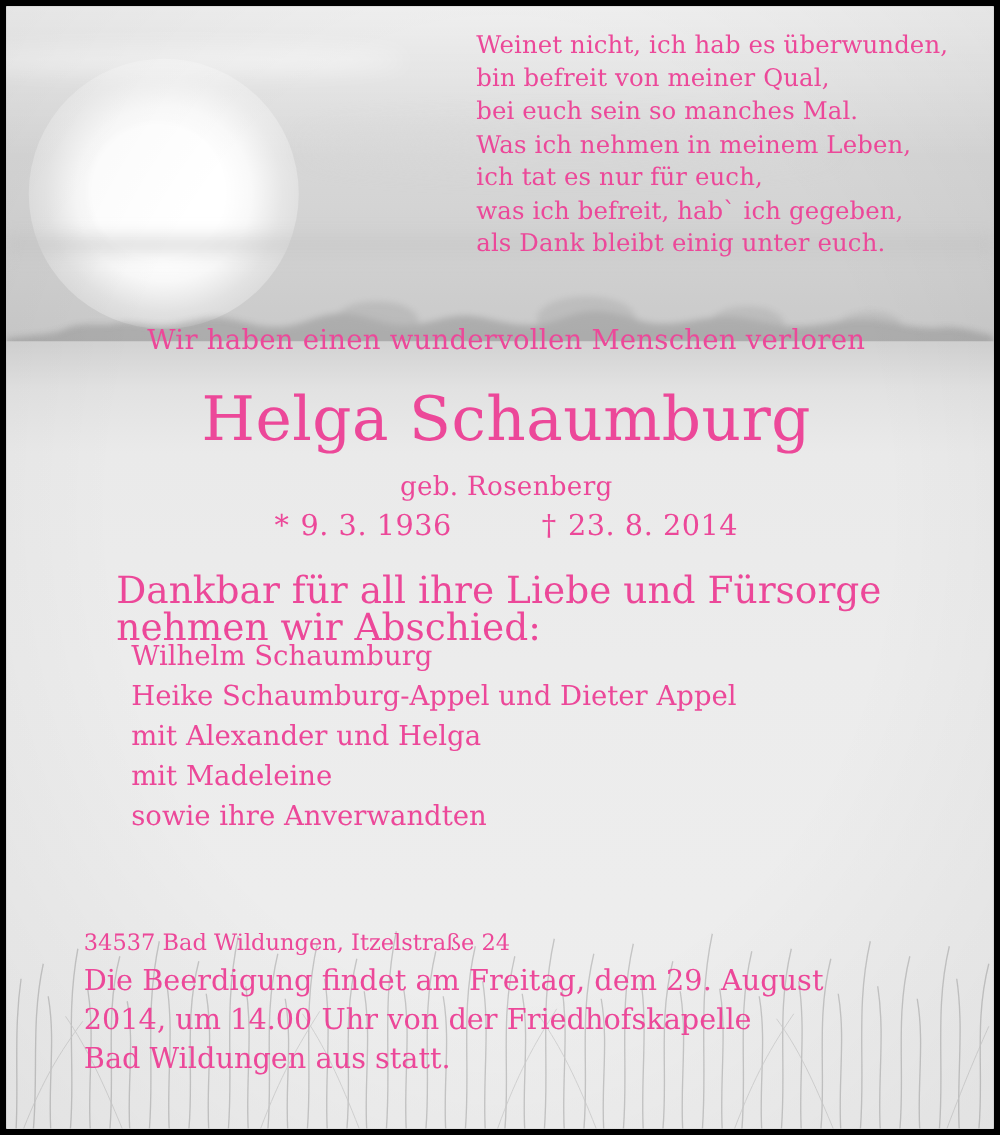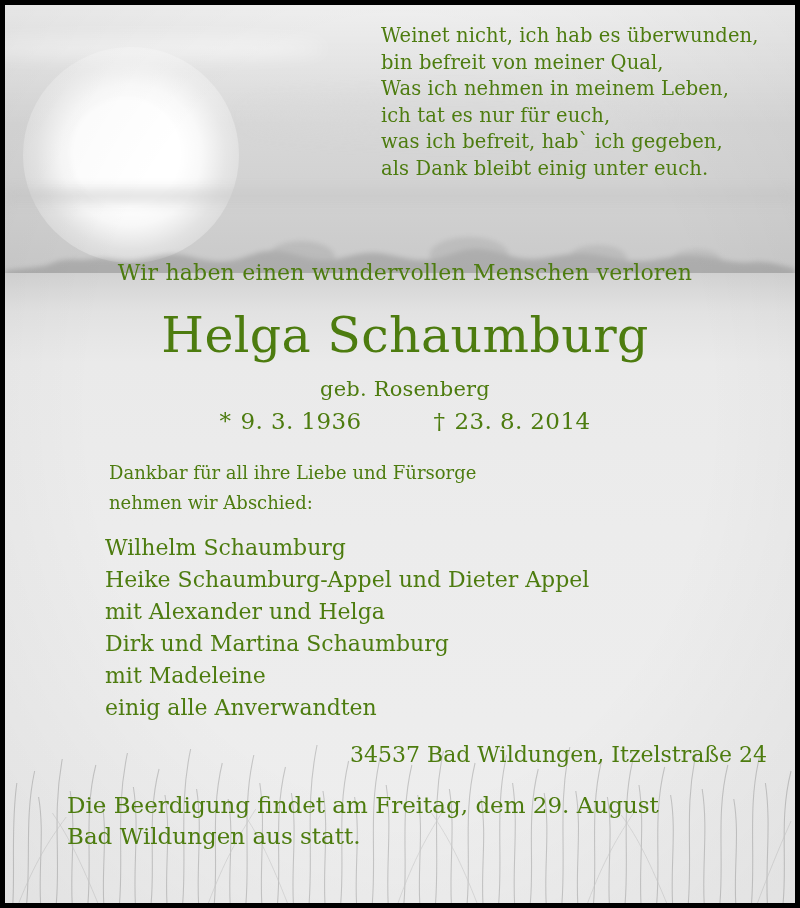--- a/index.html
+++ b/index.html
@@ -138,21 +138,21 @@
     background: radial-gradient(ellipse at 50% 45%, rgba(0,0,0,0) 55%, rgba(0,0,0,0.05) 100%);
   }
 
   
   .content {
     position: absolute;
     left: 0; top: 0; right: 0; bottom: 0;
   }
   .script {
     font-family: "DejaVu Serif", "Liberation Serif", serif;
-    color: #4d7c0f;
+    color: #ec4899;
     font-weight: 500;
   }
 
   .verse {
     position: absolute;
     left: 376px;
     top: 18px;
     width: 400px;
     font-size: 19.5px;
     line-height: 26.5px;
@@ -199,50 +199,49 @@
     text-align: center;
     font-size: 23px;
     letter-spacing: 0.4px;
   }
   .dates .born-sym,
   .dates .died-sym { margin-right: 9px; }
   .dates .gap { display: inline-block; width: 72px; }
 
   .thanks {
     position: absolute;
-    left: 104px;
+    left: 88px;
     top: 453px;
     width: 640px;
-    font-size: 18px;
+    font-size: 30px;
     line-height: 30px;
   }
 
   .family {
     position: absolute;
     left: 100px;
-    top: 527px;
+    top: 505px;
     width: 660px;
     font-size: 22px;
     line-height: 32px;
   }
 
   .address {
     position: absolute;
     left: 62px;
     top: 735px;
     width: 700px;
-    font-size: 22px;
+    font-size: 18px;
     line-height: 30px;
-    text-align: right;
   }
 
   .funeral {
     position: absolute;
     left: 62px;
-    top: 785px;
+    top: 765px;
     width: 700px;
     font-size: 23px;
     line-height: 31px;
   }
   .funeral .line { white-space: nowrap; }
 </style>
 </head>
 <body>
 
 <div class="notice">
@@ -338,20 +337,21 @@
     </svg>
 
     <div class="vignette"></div>
   </div>
 
   <div class="content">
 
     <div class="verse script">
       <div class="line">Weinet nicht, ich hab es überwunden,</div>
       <div class="line">bin befreit von meiner Qual,</div>
+      <div class="line">bei euch sein so manches Mal.</div>
       <div class="line">Was ich nehmen in meinem Leben,</div>
       <div class="line">ich tat es nur für euch,</div>
       <div class="line">was ich befreit, hab` ich gegeben,</div>
       <div class="line">als Dank bleibt einig unter euch.</div>
     </div>
 
     <div class="lead script">Wir haben einen wundervollen Menschen verloren</div>
 
     <div class="name script">Helga Schaumburg</div>
 
@@ -363,26 +363,26 @@
 
     <div class="thanks script">
       <div>Dankbar für all ihre Liebe und Fürsorge</div>
       <div>nehmen wir Abschied:</div>
     </div>
 
     <div class="family script">
       <div>Wilhelm Schaumburg</div>
       <div>Heike Schaumburg-Appel und Dieter Appel</div>
       <div>mit Alexander und Helga</div>
-      <div>Dirk und Martina Schaumburg</div>
       <div>mit Madeleine</div>
-      <div>einig alle Anverwandten</div>
+      <div>sowie ihre Anverwandten</div>
     </div>
 
     <div class="address script">34537 Bad Wildungen, Itzelstraße 24</div>
 
     <div class="funeral script">
       <div class="line">Die Beerdigung findet am Freitag, dem 29. August</div>
+      <div class="line">2014, um 14.00 Uhr von der Friedhofskapelle</div>
       <div class="line">Bad Wildungen aus statt.</div>
     </div>
 
   </div>
 </div>
 
 </body></html>

